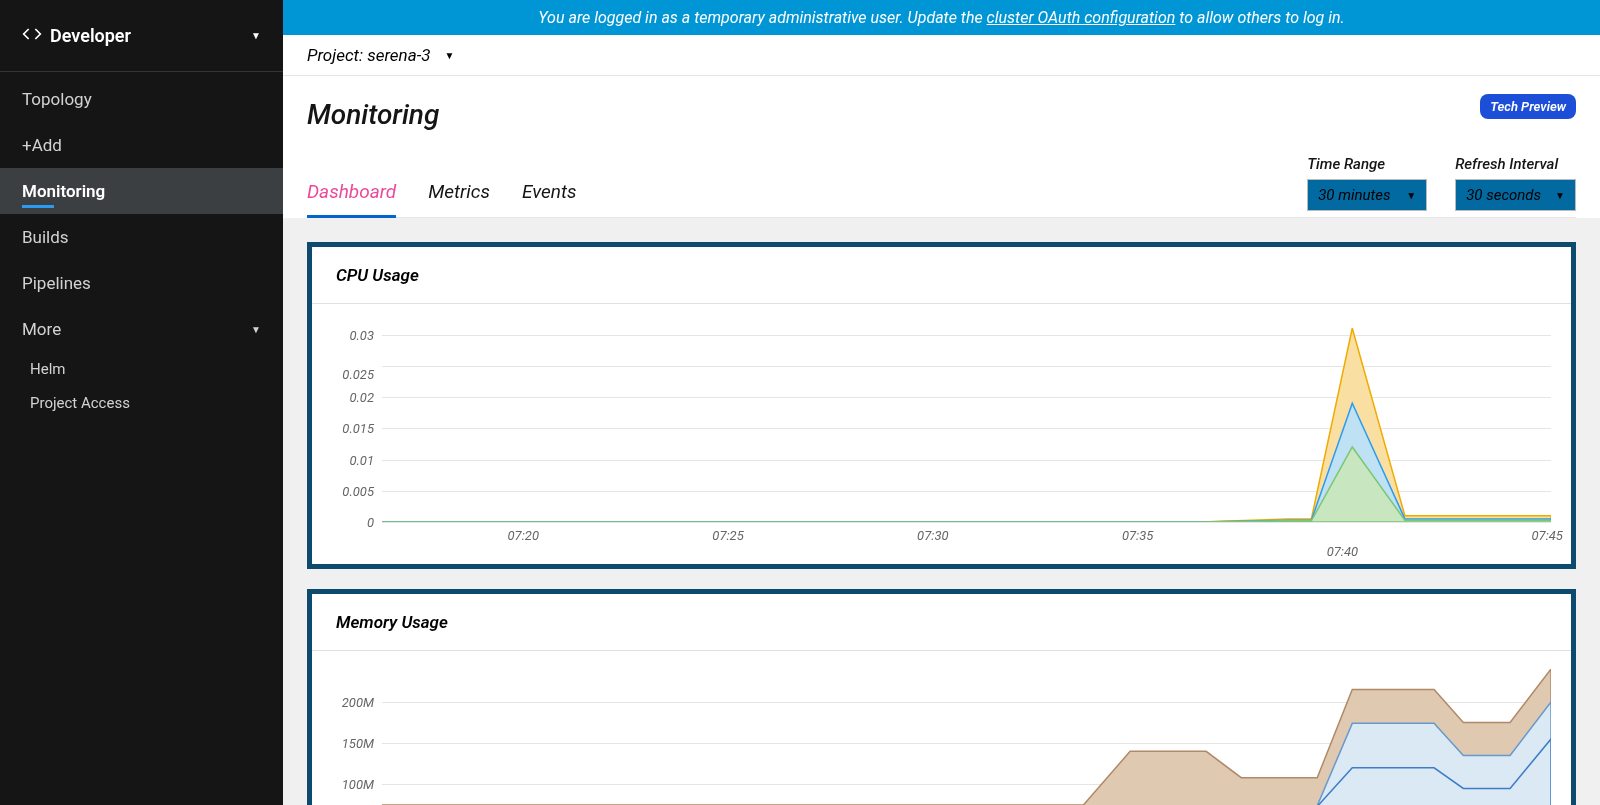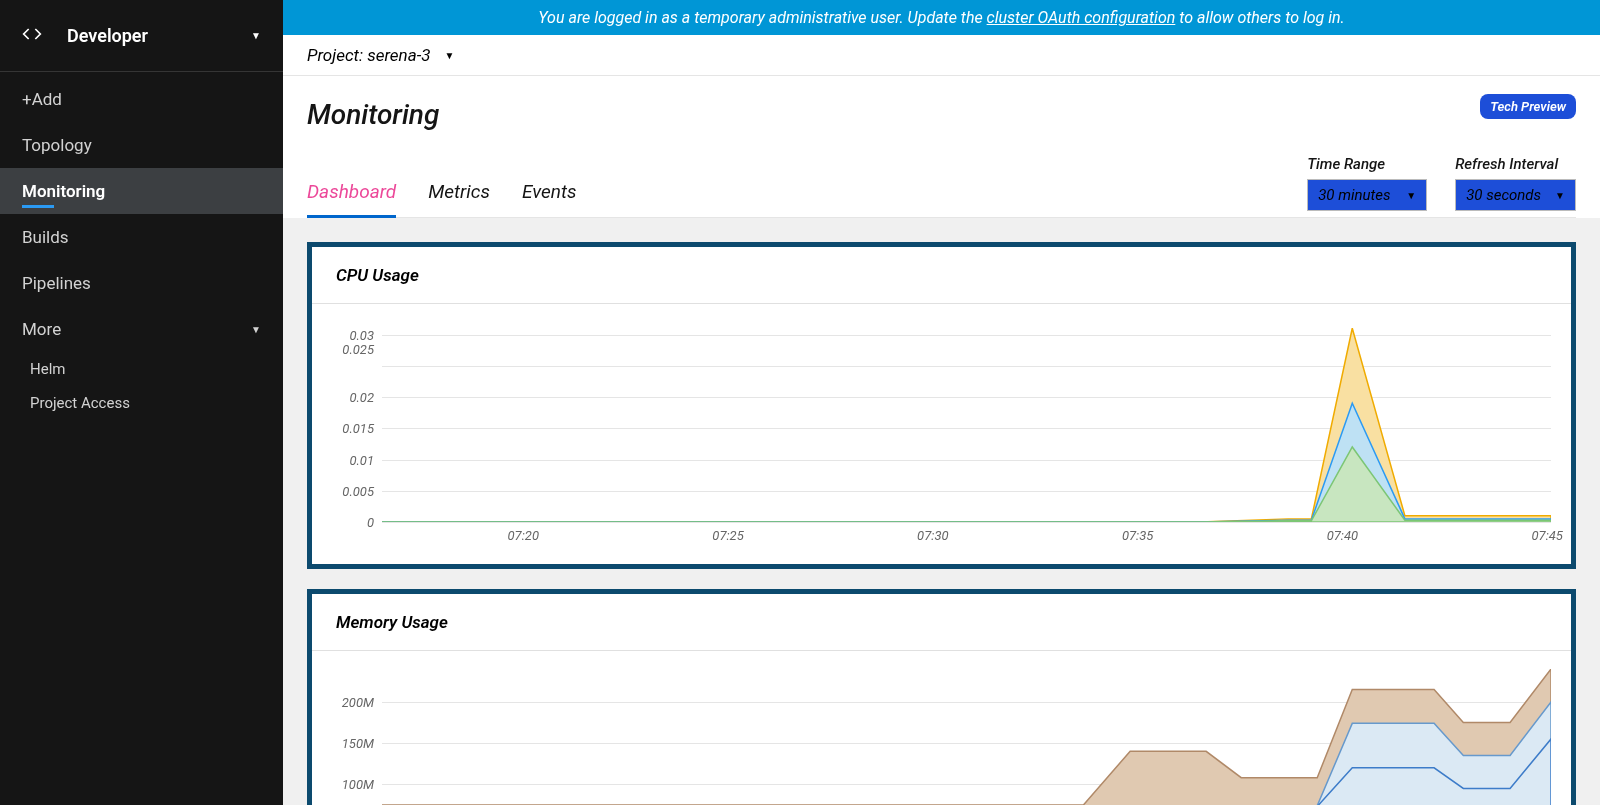--- a/index.html
+++ b/index.html
@@ -29,21 +29,21 @@
     padding: 0 22px;
     border-bottom: 1px solid #353535;
     cursor: pointer;
     font-size: 18px;
     font-weight: 600;
     justify-content: space-between;
   }
   .sidebar-top .left {
     display: flex;
     align-items: center;
-    gap: 25px;
+    gap: 8px;
   }
   .sidebar-top .caret {
     font-size: 10px;
     color: #fff;
   }
   .nav {
     padding-top: 4px;
   }
   .nav-item {
     padding: 13px 22px;
@@ -153,21 +153,21 @@
   .controls {
     display: flex;
     gap: 28px;
     align-items: flex-start;
     margin-bottom: 6px;
   }
   .control-group { display: flex; flex-direction: column; gap: 6px; }
   .control-label { font-size: 15px; color: #151515; font-weight:500;}
   .select {
     border: 1px solid #bbb;
-    background: #1d4ed8;
+    background: #0369a1;
     padding: 6px 10px;
     font-size: 15px;
     display: flex;
     align-items: center;
     justify-content: space-between;
     gap: 14px;
     cursor: pointer;
     min-width: 120px;
   }
   .select .sel-caret { font-size: 10px; }
@@ -244,22 +244,22 @@
           <svg width="20" height="20" viewBox="0 0 24 24" fill="none" stroke="#fff" stroke-width="2">
             <polyline points="16 18 22 12 16 6"></polyline>
             <polyline points="8 6 2 12 8 18"></polyline>
           </svg>
         </span>
         <span>Developer</span>
       </div>
       <span class="caret">▼</span>
     </div>
     <div class="nav" id="nav-main">
+        <div class="nav-item">Topology</div>
         <div class="nav-item">+Add</div>
-        <div class="nav-item">Topology</div>
         <div class="nav-item active">Monitoring<div class="indicator"></div></div>
         <div class="nav-item">Builds</div>
         <div class="nav-item">Pipelines</div>
       </div>
     <div class="nav-item more-toggle">
       <span>More</span>
       <span style="font-size:10px">▼</span>
     </div>
     <div id="nav-sub">
         <div class="nav-sub">Helm</div>
@@ -319,35 +319,35 @@
               <div class="y-label" style="top: 200px;">0</div>
               <div class="gridline" style="top: 168.75px;"></div>
               <div class="y-label" style="top: 168.75px;">0.005</div>
               <div class="gridline" style="top: 137.5px;"></div>
               <div class="y-label" style="top: 137.5px;">0.01</div>
               <div class="gridline" style="top: 106.25px;"></div>
               <div class="y-label" style="top: 106.25px;">0.015</div>
               <div class="gridline" style="top: 75px;"></div>
               <div class="y-label" style="top: 75px;">0.02</div>
               <div class="gridline" style="top: 43.75px;"></div>
-              <div class="y-label" style="top: 27px;">0.025</div>
+              <div class="y-label" style="top: 52px;">0.025</div>
               <div class="gridline" style="top: 12.5px;"></div>
               <div class="y-label" style="top: 12.5px;">0.03</div>
               <svg class="area" preserveAspectRatio="none" viewBox="0 0 1000 200">
                 <path d="M0 200 L620 200 L700 200 L775 196.875 L795 196.875 L830 6.25 L875 193.75 L1000 193.75 L1000 200 L0 200 Z" fill="#f9e0a2" stroke="#f0ab00" stroke-width="1.5" vector-effect="non-scaling-stroke"></path>
                 <path d="M0 200 L620 200 L700 200 L775 198.125 L795 198.125 L830 81.25 L875 196.875 L1000 196.875 L1000 200 L0 200 Z" fill="#bee1f4" stroke="#2b9af3" stroke-width="1.5" vector-effect="non-scaling-stroke"></path>
                 <path d="M0 200 L620 200 L700 200 L775 198.75 L795 198.75 L830 125 L875 198.125 L1000 198.125 L1000 200 L0 200 Z" fill="#c8e6c0" stroke="#7cc674" stroke-width="1.5" vector-effect="non-scaling-stroke"></path>
               </svg>
             </div>
           <div class="x-row" style="position:relative;height:24px" id="cpu-x-row">
               <div class="x-label" style="left: 191.24px; top: 0px;">07:20</div>
               <div class="x-label" style="left: 396.038px; top: 0px;">07:25</div>
               <div class="x-label" style="left: 600.836px; top: 0px;">07:30</div>
               <div class="x-label" style="left: 805.634px; top: 0px;">07:35</div>
-              <div class="x-label" style="left: 1010.43px; top: 0px;">07:40</div>
+              <div class="x-label" style="left: 1010.43px; top: 16px;">07:40</div>
               <div class="x-label" style="left: 1215.23px; top: 0px;">07:45</div>
             </div>
         </div>
       </div>
 
       <div class="card">
         <div class="card-title-row">
           <div class="card-title">Memory Usage</div>
         </div>
         <div class="chart-wrap">

